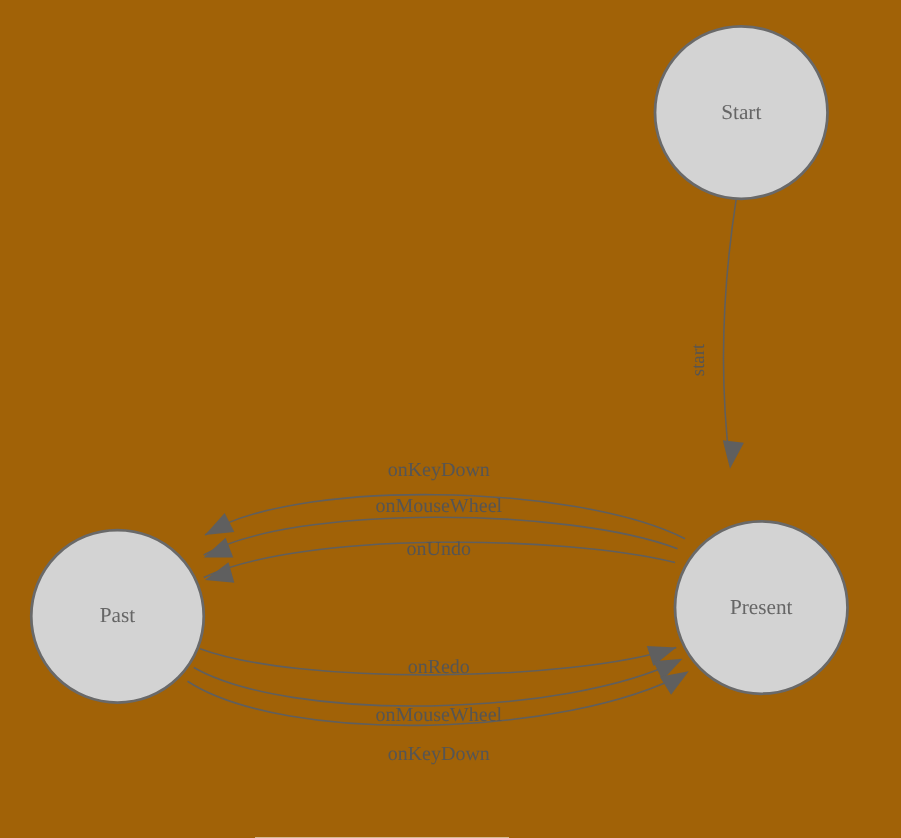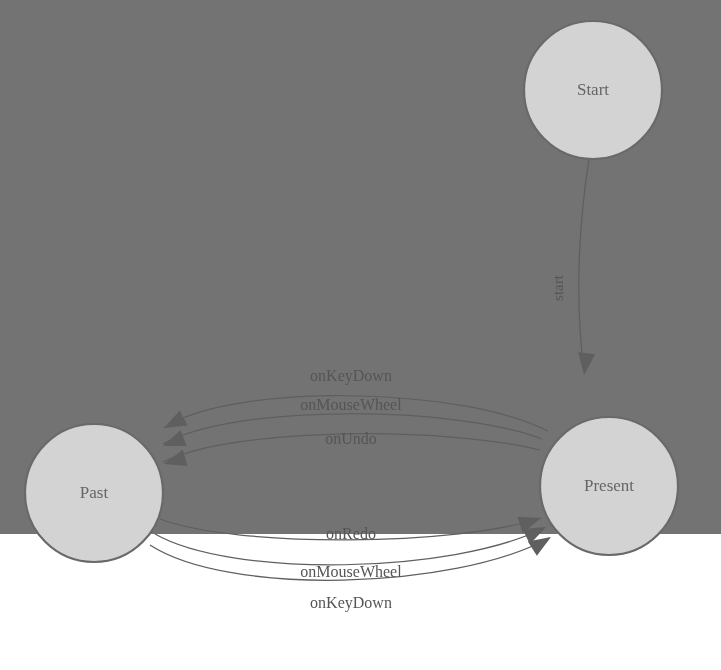--- a/index.html
+++ b/index.html
@@ -9,22 +9,22 @@
   }
   body {
     width: 721px;
     height: 670px;
     overflow: hidden;
     font-family: "Liberation Serif", "DejaVu Serif", serif;
   }
   #diagram-canvas {
     position: relative;
     width: 721px;
-    height: 534px;
-    background: #737373;
+    height: 670px;
+    background: #a16207;
   }
   svg#graph {
     display: block;
     width: 721px;
     height: 670px;
   }
   .node-circle {
     fill: #d3d3d3;
     stroke: #696969;
     stroke-width: 2.2;

